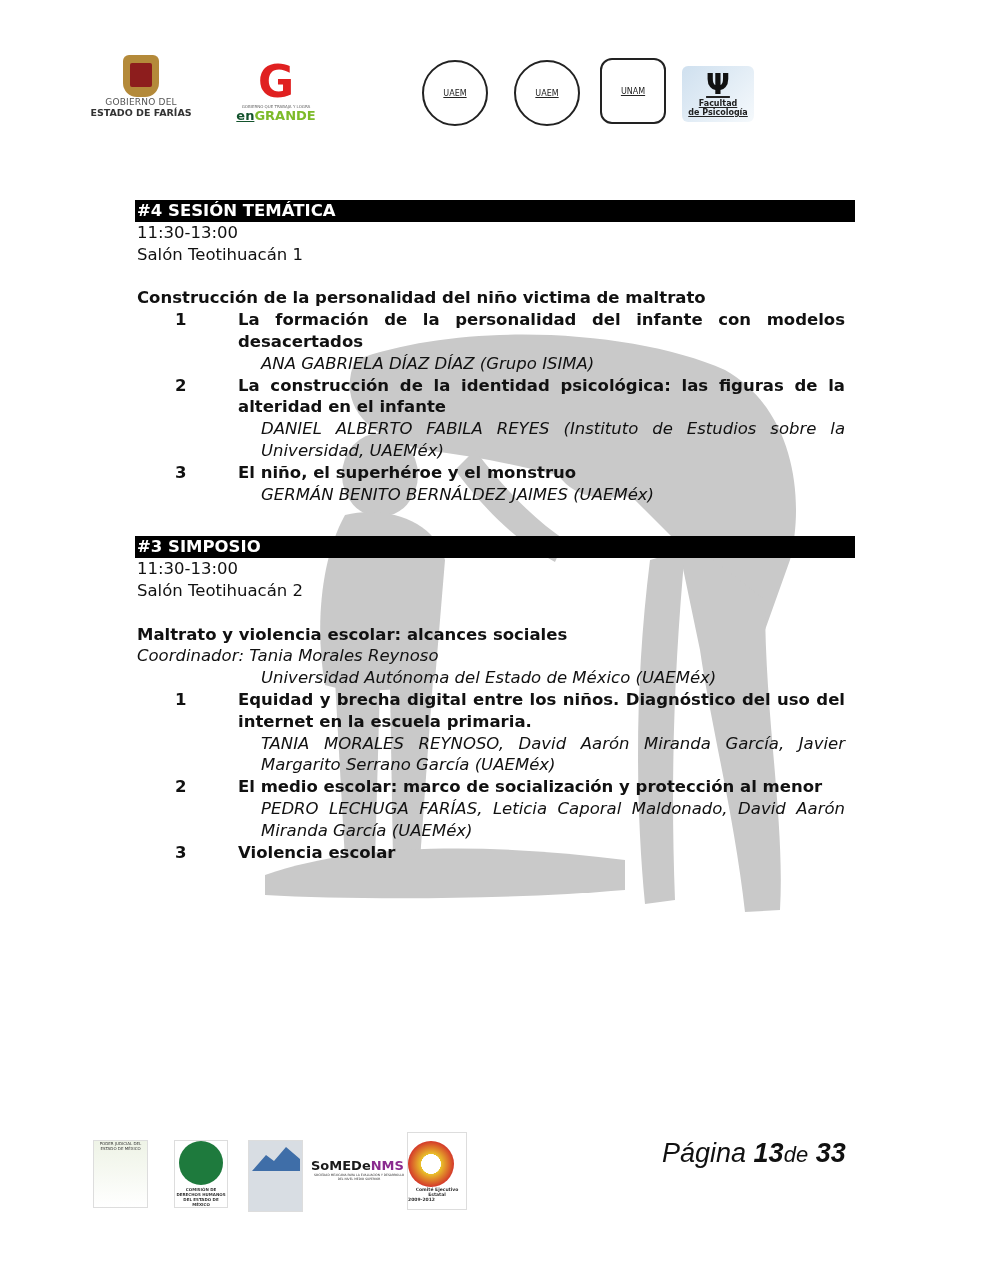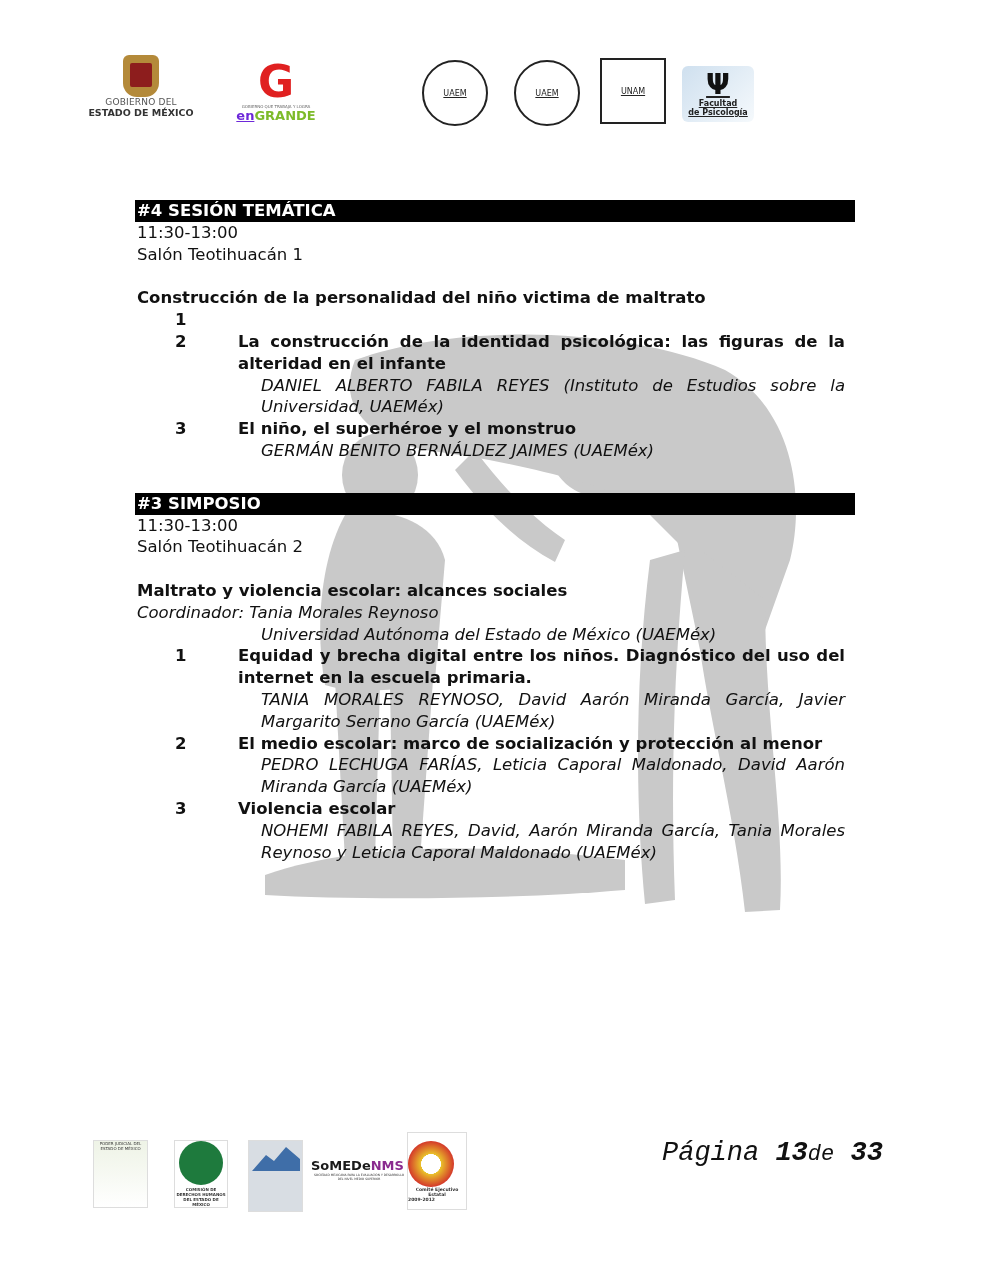--- a/index.html
+++ b/index.html
@@ -9,25 +9,25 @@
   .logo-gob { left:86px; top:55px; width:110px; height:75px; text-align:center; }
   .logo-gob .shield { width:36px; height:42px; margin:0 auto; background:#b48a3a; border-radius:6px 6px 14px 14px; position:relative; }
   .logo-gob .shield:after { content:""; position:absolute; left:7px; top:8px; width:22px; height:24px; background:#8d1d1d; border-radius:2px; }
   .logo-gob .t1 { font-size:9px; color:#555; letter-spacing:0.2px; }
   .logo-gob .t2 { font-size:9.5px; font-weight:bold; color:#333; }
   .logo-eng { left:234px; top:60px; width:84px; height:70px; text-align:center; }
   .logo-eng .g { font-size:44px; font-weight:bold; color:#7dbb2a; line-height:44px; }
   .logo-eng .g span { color:#e02020; }
   .logo-eng .small { font-size:4px; color:#666; }
   .logo-eng .en { font-size:13px; font-weight:bold; color:#7dbb2a; line-height:14px; }
-  .logo-eng .en b { color:#6d28d9;text-decoration:underline; }
+  .logo-eng .en b { color:#14532d;text-decoration:underline; }
   .seal { width:66px; height:66px; border:2px solid #222; border-radius:50%; box-sizing:border-box; display:flex; align-items:center; justify-content:center; font-size:8px; color:#222;text-decoration:underline; }
   .seal-1 { left:422px; top:60px; }
   .seal-2 { left:514px; top:60px; }
-  .seal-3 { left:600px; top:58px; border-radius:0; }
+  .seal-3 { left:600px; top:58px; border-radius:12px; }
   .seal-4 { left:682px; top:66px; width:72px; height:56px; border:none; border-radius:6px; background:linear-gradient(135deg,#cfe0ef,#f5f9fc); font-size:8px; font-weight:bold; flex-direction:column; }
   .seal-4 .psi { font-size:28px; line-height:28px; color:#111; }
 
   
   .watermark { left:205px; top:300px; width:600px; height:640px; }
 
   
   .content { left:137px; top:200px; width:718px; font-size:16.5px; line-height:21.8px; }
   .bar { background:#000; color:#fff; font-weight:bold; height:22px; line-height:22px; padding-left:2px; margin-left:-2px; }
   .gap { height:21.8px; }
@@ -44,31 +44,31 @@
   .flogo { border:1px solid #ddd; box-sizing:border-box; display:flex; align-items:flex-start; justify-content:center; font-size:7px; text-align:center; color:#333; }
   .f1 { left:93px; top:1140px; width:55px; height:68px; background:linear-gradient(#eef3e6,#fff); }
   .f2 { left:174px; top:1140px; width:54px; height:68px; }
   .f2 .circ { width:44px; height:44px; background:#1e7a3d; border-radius:50%; margin:0 auto 2px; }
   .f3 { left:248px; top:1140px; width:55px; height:72px; background:#d8dde3; }
   .f4 { left:311px; top:1152px; width:96px; height:34px; border:none; flex-direction:column; }
   .f4 .big { font-size:13px; font-weight:bold; color:#1a1a1a; }
   .f4 .big span { color:#8a2b8f; }
   .f5 { left:407px; top:1132px; width:60px; height:78px; flex-direction:column; }
   .f5 .emb { width:46px; height:46px; border-radius:50%; background:radial-gradient(#ffffff 30%, #e9c12a 31%, #d43a2a 70%); }
-  .page-num { left:662px; top:1138px; font-family:Liberation Mono, monospace; font-style:italic; font-size:27px; color:#111; }
+  .page-num { left:662px; top:1138px; font-family:Liberation Sans, sans-serif; font-style:italic; font-size:27px; color:#111; }
   .page-num b { font-weight:bold; }
   .page-num .de { font-size:22px; }
 </style>
 </head>
 <body>
 
 <div class="abs logo-gob">
   <div class="shield"></div>
   <div class="t1">GOBIERNO DEL</div>
-  <div class="t2">ESTADO DE MÉXICO</div>
+  <div class="t2">ESTADO DE FARÍAS</div>
 </div>
 <div class="abs logo-eng">
   <div class="g"><span>G</span></div>
   <div class="small">GOBIERNO QUE TRABAJA Y LOGRA</div>
   <div class="en"><b>en</b><span>GRANDE</span></div>
 </div>
 <div class="abs seal seal-1">
     <span>UAEM</span>
   </div>
 <div class="abs seal seal-2">
@@ -109,20 +109,24 @@
 <div class="abs content">
 
   <div class="bar">#4 SESIÓN TEMÁTICA</div>
   <div>11:30-13:00</div>
   <div>Salón Teotihuacán 1</div>
   <div class="gap"></div>
   <div class="topic">Construcción de la personalidad del niño victima de maltrato</div>
 
   <div class="item">
     <div class="num">1</div>
+    <div class="item-body">
+      <div class="item-title">La formación de la personalidad del infante con modelos desacertados</div>
+      <div class="authors">ANA GABRIELA DÍAZ DÍAZ (Grupo ISIMA)</div>
+    </div>
   </div>
   <div class="item">
     <div class="num">2</div>
     <div class="item-body">
       <div class="item-title">La construcción de la identidad psicológica: las figuras de la alteridad en el infante</div>
       <div class="authors">DANIEL ALBERTO FABILA REYES (Instituto de Estudios sobre la Universidad, UAEMéx)</div>
     </div>
   </div>
   <div class="item">
     <div class="num">3</div>
@@ -154,21 +158,20 @@
     <div class="num">2</div>
     <div class="item-body">
       <div class="item-title">El medio escolar: marco de socialización y protección al menor</div>
       <div class="authors">PEDRO LECHUGA FARÍAS, Leticia Caporal Maldonado, David Aarón Miranda García (UAEMéx)</div>
     </div>
   </div>
   <div class="item">
     <div class="num">3</div>
     <div class="item-body">
       <div class="item-title">Violencia escolar</div>
-      <div class="authors">NOHEMI FABILA REYES, David, Aarón Miranda García, Tania Morales Reynoso y Leticia Caporal Maldonado (UAEMéx)</div>
     </div>
   </div>
 </div>
 
 <div class="abs flogo f1">
     <span style="font-size:4px">PODER JUDICIAL DEL ESTADO DE MÉXICO</span>
   </div>
 <div class="abs flogo f2" style="flex-direction:column">
   <div class="circ"></div>
   <span style="font-size:4px;font-weight:bold">COMISIÓN DE DERECHOS HUMANOS DEL ESTADO DE MÉXICO</span>

